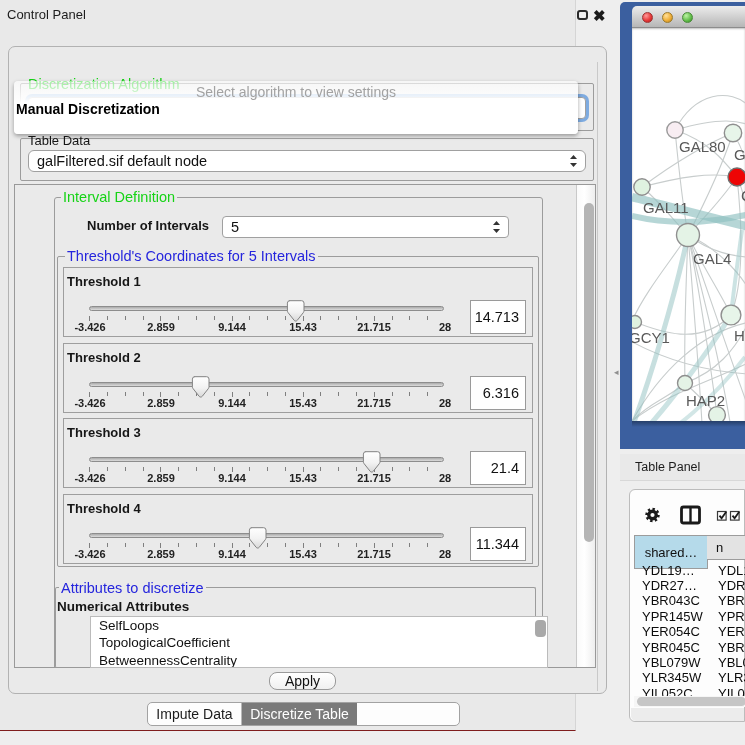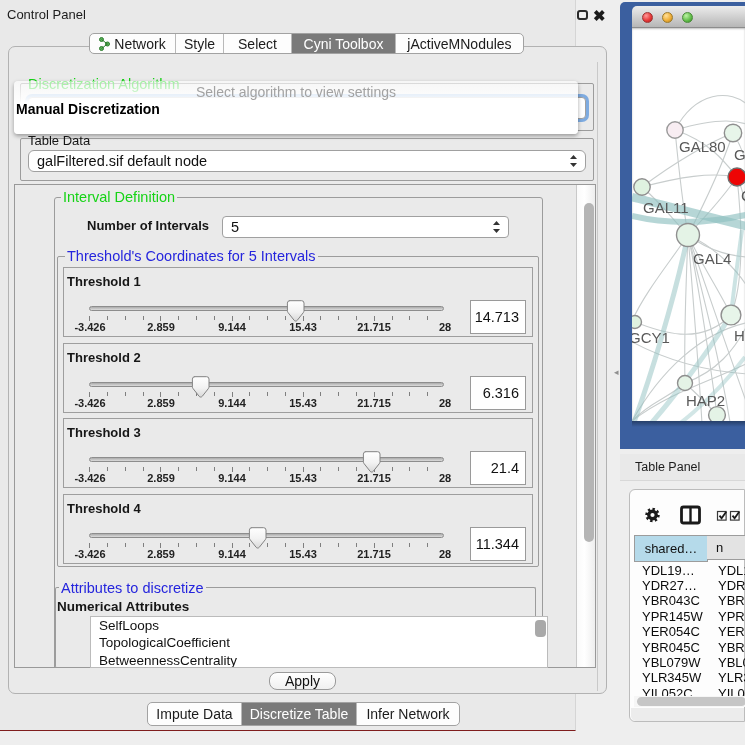--- a/index.html
+++ b/index.html
@@ -62,21 +62,21 @@
 #net { position:absolute; left:0; top:0; }
 #netcanvas { position:absolute; left:12px; top:26px; width:113px; height:393px; background:#fff; box-shadow:inset 0 1px 2px rgba(0,0,0,0.25); }
 #netshadow { position:absolute; left:12px; top:419px; width:113px; height:6px; background:linear-gradient(rgba(20,35,60,0.55),rgba(62,100,164,0)); }
 
 #tpbar { position:absolute; left:620px; top:454px; width:125px; height:27px; background:#e9e9e9; border-bottom:1px solid #d8d8d8; }
 #tpbar span { position:absolute; left:15px; top:6px; font-size:12.5px; color:#1c1c1c; }
 #tablebox { position:absolute; left:629px; top:489px; width:116px; height:233px; background:#fdfdfd; border:1px solid #bcbcbc; border-radius:6px 0 0 6px; }
 .trow { position:absolute; left:4px; width:112px; font-size:13px; color:#0c0c0c; }
 .trow .c1 { position:absolute; left:8px; }
 .trow .c2 { position:absolute; left:84px; }
-#thead1 { position:absolute; left:4px; top:45px; width:74px; height:27px; background:#b5daea; border:1px solid #9c9c9c; font-size:13px; color:#111; display:flex; align-items:center; justify-content:center; }
+#thead1 { position:absolute; left:4px; top:45px; width:74px; height:34px; background:#b5daea; border:1px solid #9c9c9c; font-size:13px; color:#111; display:flex; align-items:center; justify-content:center; }
 #thead2 { position:absolute; left:77px; top:45px; width:39px; height:25px; background:#e3e3e3; border:1px solid #9c9c9c; border-left:none; font-size:13px; color:#111; display:flex; align-items:center; padding-left:9px; }
 #hsb { position:absolute; left:4px; top:206px; width:112px; height:11px; background:#f6f6f6; }
 #hsb div { position:absolute; left:3px; top:1px; width:109px; height:9px; background:#c6c6c6; border-radius:4.5px; }
 
 #divarrow { position:absolute; left:614px; top:367px; font-size:9px; color:#909090; }
 </style></head>
 <body>
 <div id="root">
 <svg width="0" height="0" style="position:absolute;">
       <defs>
@@ -89,33 +89,20 @@
     </svg>
 
 <div id="cp">
   <div id="cptitle">Control Panel</div>
   <div id="icoFloat"></div>
       <div id="icoX">✖</div>
 
   <div id="bigpanel"></div>
   <div style="position:absolute; left:597px; top:62px; width:1px; height:629px; background:#c9c9c9;"></div>
 
-  <div class="seg" id="topseg">
-    <div class="s" style="width:86px;"><svg width="11" height="14" viewBox="0 0 11 14" style="margin-right:4px;">
-            <circle cx="2.5" cy="2.5" r="2" fill="#59b259" stroke="#2e7d2e"></circle>
-            <circle cx="2.5" cy="11.5" r="2" fill="#59b259" stroke="#2e7d2e"></circle>
-            <circle cx="8.5" cy="7" r="2" fill="#59b259" stroke="#2e7d2e"></circle>
-            <line x1="2.5" y1="2.5" x2="8.5" y2="7" stroke="#2e7d2e"></line>
-            <line x1="2.5" y1="11.5" x2="8.5" y2="7" stroke="#2e7d2e"></line>
-          </svg>Network</div>
-    <div class="s" style="width:48px;">Style</div>
-    <div class="s" style="width:68px;">Select</div>
-    <div class="s on" style="width:104px;">Cyni Toolbox</div>
-    <div class="s" style="width:127px;">jActiveMNodules</div>
-  </div>
 
   <div class="group" style="left:20px; top:83px; width:574px; height:48px;"></div>
   <div class="glabel green" style="left:26px; top:76px;">Discretization Algorithm</div>
   <div class="combo" style="left:28px; top:97px; width:558px; height:22px; box-shadow:0 0 0 3px rgba(90,150,220,0.75);"></div>
 
   <div class="abs" style="left:14px; top:81px; width:564px; height:53px; background:linear-gradient(rgba(255,255,255,0.58) 0px, rgba(255,255,255,0.9) 18px, #fff 22px); border-radius:4px; box-shadow:0 2px 4px rgba(0,0,0,0.35); ">
     <div class="abs" style="left:0; top:3px; width:564px; text-align:center; font-size:14px; color:#a2a2a2;">Select algorithm to view settings</div>
     <div class="abs" style="left:2px; top:20px; font-size:14px; font-weight:bold; color:#000;">Manual Discretization</div>
   </div>
 
@@ -308,21 +295,20 @@
     <div>SelfLoops</div>
         <div>TopologicalCoefficient</div>
         <div>BetweennessCentrality</div>
     <div id="attsb"></div>
   </div>
 
   <div id="apply">Apply</div>
   <div class="seg" id="botseg">
     <div class="s" style="width:94px;">Impute Data</div>
     <div class="s on" style="width:115px;">Discretize Table</div>
-    <div class="s" style="width:102px;">Infer Network</div>
   </div>
 </div>
 
 <div id="divarrow">◂</div>
 
 <div id="netwin">
   <div id="netcanvas"></div>
   <svg id="net" width="125" height="447" viewBox="0 0 125 447">
   <defs>
           <clipPath id="cnv">

